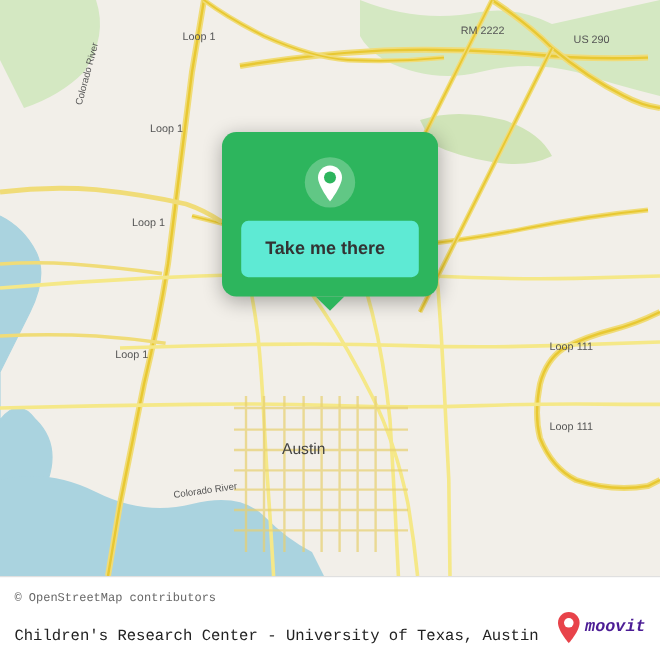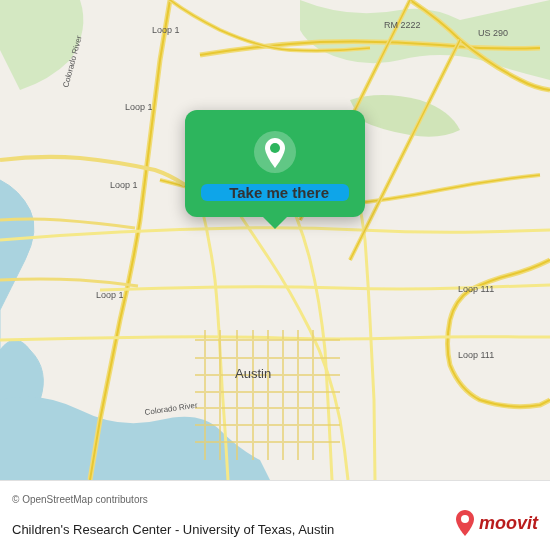--- a/index.html
+++ b/index.html
@@ -55,42 +55,43 @@
       border-top: 12px solid #2db55d;
     }
 
     .popup-pin-icon {
       width: 44px;
       height: 44px;
       margin-bottom: 10px;
     }
 
     .popup-btn {
-      background: #0ea5e9;
+      background: #5eead4;
       border: none;
       border-radius: 6px;
-      padding: 0 20px;
+      padding: 15px 20px;
       font-size: 15px;
       font-weight: 600;
       color: #333;
       cursor: pointer;
       width: 100%;
-      text-align: right;
+      text-align: left;
     }
 
     
     .bottom-bar {
       width: 550px;
       height: 70px;
       background: white;
       display: flex;
       flex-direction: column;
       justify-content: center;
       padding: 6px 12px;
       border-top: 1px solid #e0e0e0;
+      font-family: Liberation Mono, monospace;
     }
 
     .copyright-text {
       font-size: 10px;
       color: #666;
       margin-bottom: 4px;
     }
 
     .location-row {
       display: flex;
@@ -110,23 +111,23 @@
       align-items: center;
       gap: 3px;
     }
 
     .moovit-pin {
       width: 22px;
       height: 28px;
     }
 
     .moovit-wordmark {
-      font-size: 18px;
+      font-size: 14px;
       font-weight: 700;
-      color: #b91c1c;
+      color: #4c1d95;
       font-style: italic;
     }
   </style>
 </head>
 <body>
 
 <div id="map-container">
   <svg class="map-svg" viewBox="0 0 550 480" xmlns="http://www.w3.org/2000/svg">
 
     <rect width="550" height="480" fill="#f2efe9"></rect>

